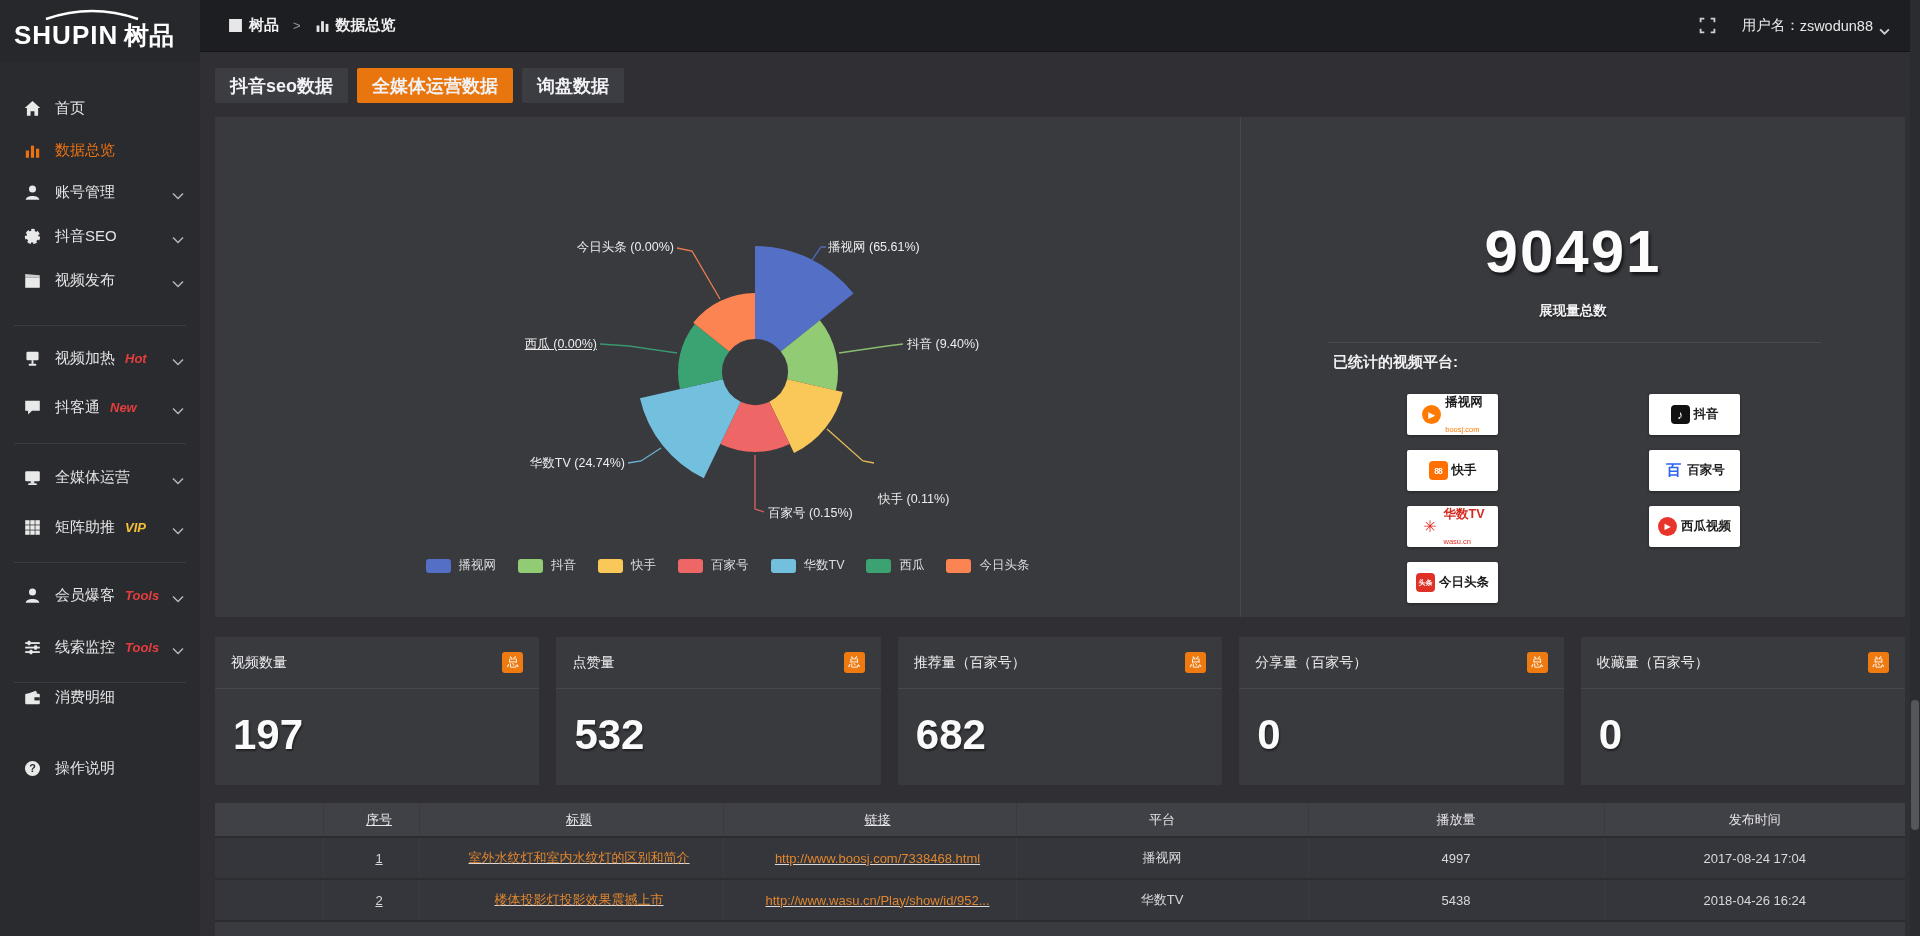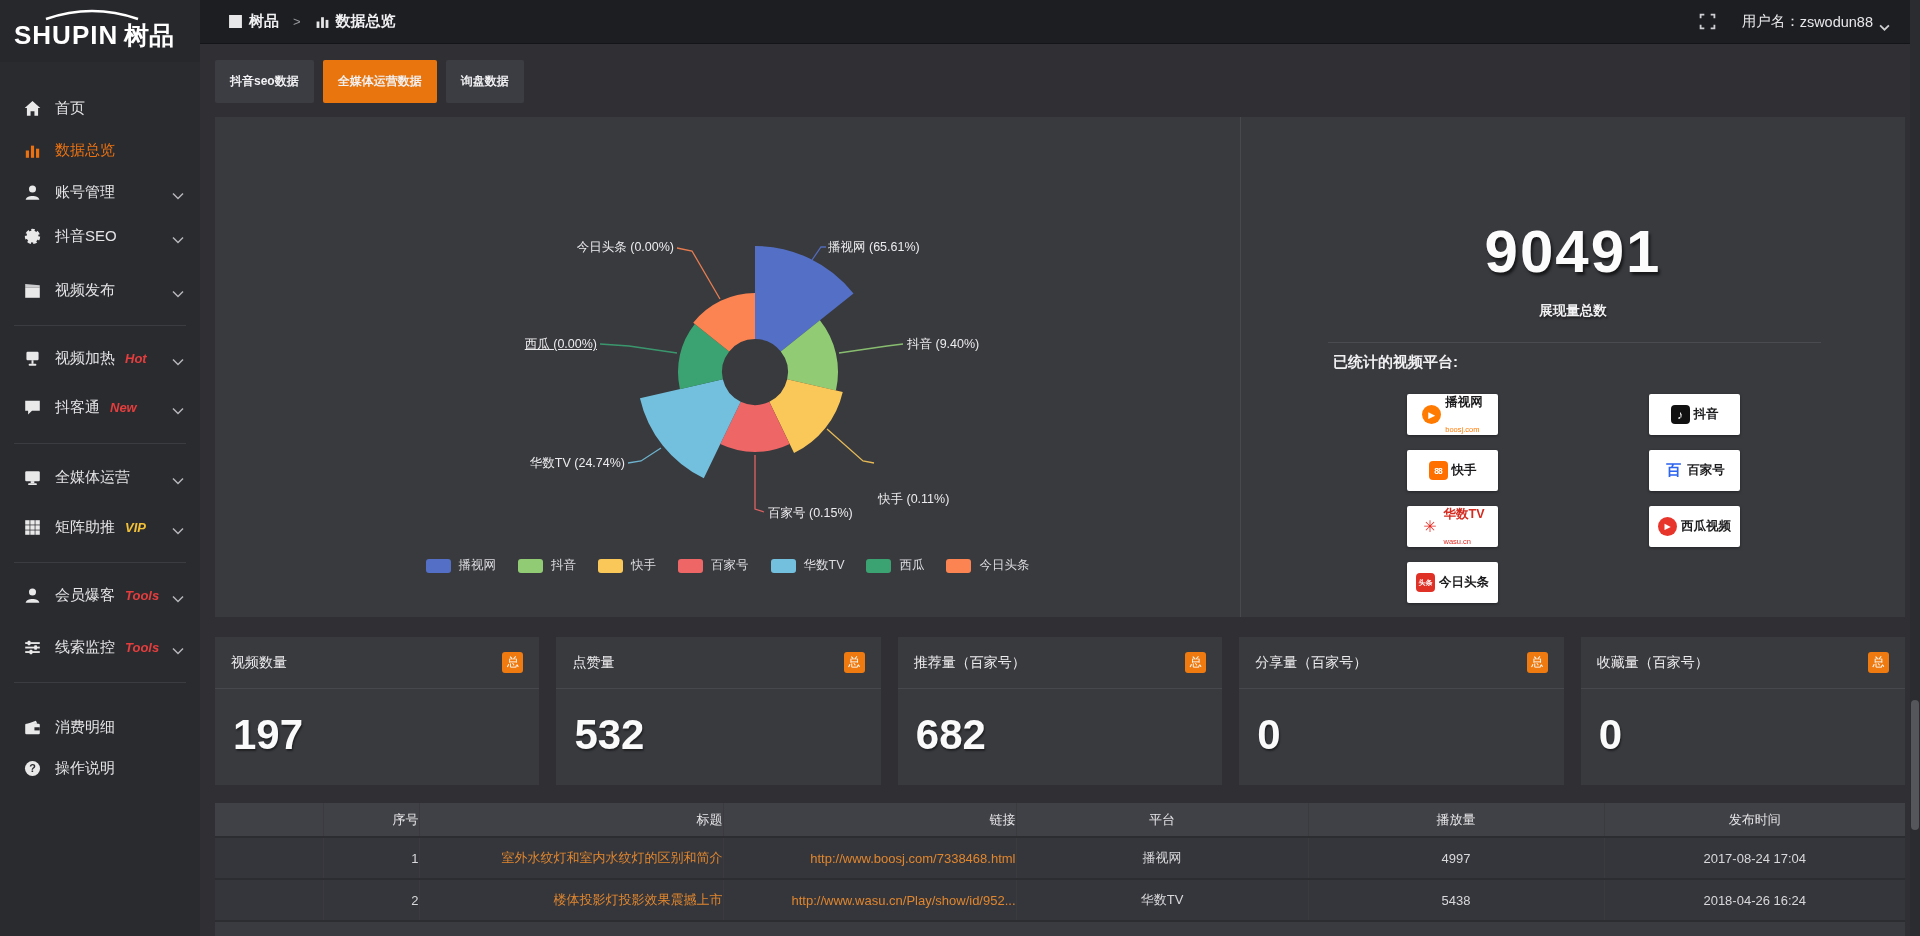--- a/index.html
+++ b/index.html
@@ -33,22 +33,22 @@
   .topbar-right { display:flex; align-items:center; color:#e8e8ea; font-size:14.5px; }
   .fs-icon { width:17px; height:17px; color:#cfcfd2; margin-right:26px; cursor:pointer; }
   .fs-icon svg { width:100%; height:100%; }
   .user-caret { width:11px; height:7px; margin-left:6px; color:#cfcfd2; }
   .user-caret svg { width:11px; height:7px; }
 
   .content { flex:1; padding:16px 15px 0 15px; background:#303034; }
 
   
   .tabs { display:flex; gap:9px; margin-bottom:14px; }
-  .tab { height:43px; padding:0 15px; display:flex; align-items:center; background:#3c3d42;
-    color:#f2f2f4; font-size:12px; font-weight:bold; border-radius:2px; cursor:pointer; }
+  .tab { height:35px; padding:0 15px; display:flex; align-items:center; background:#3c3d42;
+    color:#f2f2f4; font-size:18px; font-weight:bold; border-radius:2px; cursor:pointer; }
   .tab.active { background:#e9750e; }
 
   
   .panel { background:#393a3e; display:flex; height:500px; }
   .chart-left { position:relative; width:1025px; height:500px; flex:0 0 1025px; }
   .chart-left svg.pie { position:absolute; inset:0; }
   .pie-label { position:absolute; font-size:12.5px; color:#ececee; white-space:nowrap; }
   .legend { position:absolute; left:0; right:0; top:440px; display:flex; justify-content:center; gap:22px; }
   .legend-item { display:flex; align-items:center; gap:8px; cursor:pointer; }
   .legend-chip { width:25px; height:14px; border-radius:3px; }
@@ -83,21 +83,21 @@
     text-shadow:1px 2px 2px rgba(0,0,0,.45); }
 
   
   .table-wrap { margin-top:18px; }
   table { width:1690px; border-collapse:collapse; table-layout:fixed; }
   th { height:34px; background:#404146; color:#e6e6e8; font-size:13px; font-weight:normal; }
   td { height:42px; background:#35363b; color:#d9d9db; font-size:13px; }
   th,td { border-left:1px solid rgba(255,255,255,.055); border-right:1px solid rgba(255,255,255,.055);
     border-bottom:2px solid #2c2d31; overflow:hidden; white-space:nowrap; text-overflow:ellipsis; }
   th:first-child,td:first-child { border-left:none; } th:last-child,td:last-child { border-right:none; }
-  .cell-left { text-align:right; padding-left:16px; }
+  .cell-left { text-align:center; padding-left:16px;text-decoration:underline; }
   .cell-center { text-align:center; }
   a.tlink { color:#e0862e; text-decoration:none; cursor:pointer; }
   .checkbox { width:15px; height:15px; background:#fdfdfd; border-radius:3px; margin:0 auto; cursor:pointer; }
   .row-sliver { width:1690px; height:14px; background:#3a3b40; }
 
   
   .scrollbar { position:fixed; right:0; top:0; width:10px; height:936px; background:#2b2c30; z-index:9; }
   .scroll-thumb { position:absolute; right:1px; width:8px; height:130px; top:700px;
     background:#55565c; border-radius:4px; }
 </style>
@@ -150,21 +150,21 @@
             <svg viewBox="0 0 14 14" fill="none" stroke="currentColor">
               <circle cx="7" cy="7" r="5" stroke-width="2.6" stroke-dasharray="2.7 1.7"></circle>
               <circle cx="7" cy="7" r="1.7" fill="currentColor" stroke="none"></circle>
             </svg>
           </span>
           <span>抖音SEO</span>
           <span class="nav-chevron"><svg viewBox="0 0 12 8" fill="none" stroke="currentColor" stroke-width="1.5">
               <path d="M1 1.5l5 5 5-5"></path>
             </svg></span>
         </div>
-        <div class="nav-item" style="top: 271px;">
+        <div class="nav-item" style="top: 261px;">
           <span class="nicon">
             <svg viewBox="0 0 14 14">
               <path d="M1 4.5h12V13H1z"></path>
               <path d="M1 1.6l12 1.1v1.8H1z" opacity=".85"></path>
             </svg>
           </span>
           <span>视频发布</span>
           <span class="nav-chevron"><svg viewBox="0 0 12 8" fill="none" stroke="currentColor" stroke-width="1.5">
               <path d="M1 1.5l5 5 5-5"></path>
             </svg></span>
@@ -251,21 +251,21 @@
               <rect x="8.4" y="5.2" width="2.3" height="3.7" rx=".6"></rect>
               <rect x="4.6" y="8.9" width="2.3" height="3.7" rx=".6"></rect>
             </svg>
           </span>
           <span>线索监控</span>
           <span class="nav-badge" style="color:#e43d3d">Tools</span>
           <span class="nav-chevron"><svg viewBox="0 0 12 8" fill="none" stroke="currentColor" stroke-width="1.5">
               <path d="M1 1.5l5 5 5-5"></path>
             </svg></span>
         </div>
-        <div class="nav-item" style="top: 708px;">
+        <div class="nav-item" style="top: 678px;">
           <span class="nicon">
             <svg viewBox="0 0 14 14">
               <path d="M1.2 4.6l8.6-3.2 1.2 2.6z"></path>
               <rect x="1" y="4" width="12" height="8.6" rx="1"></rect>
               <rect x="8.6" y="6.8" width="4.4" height="2.6" fill="#2a2b2f"></rect>
             </svg>
           </span>
           <span>消费明细</span>
         </div>
         <div class="nav-item" style="top: 749px;">

